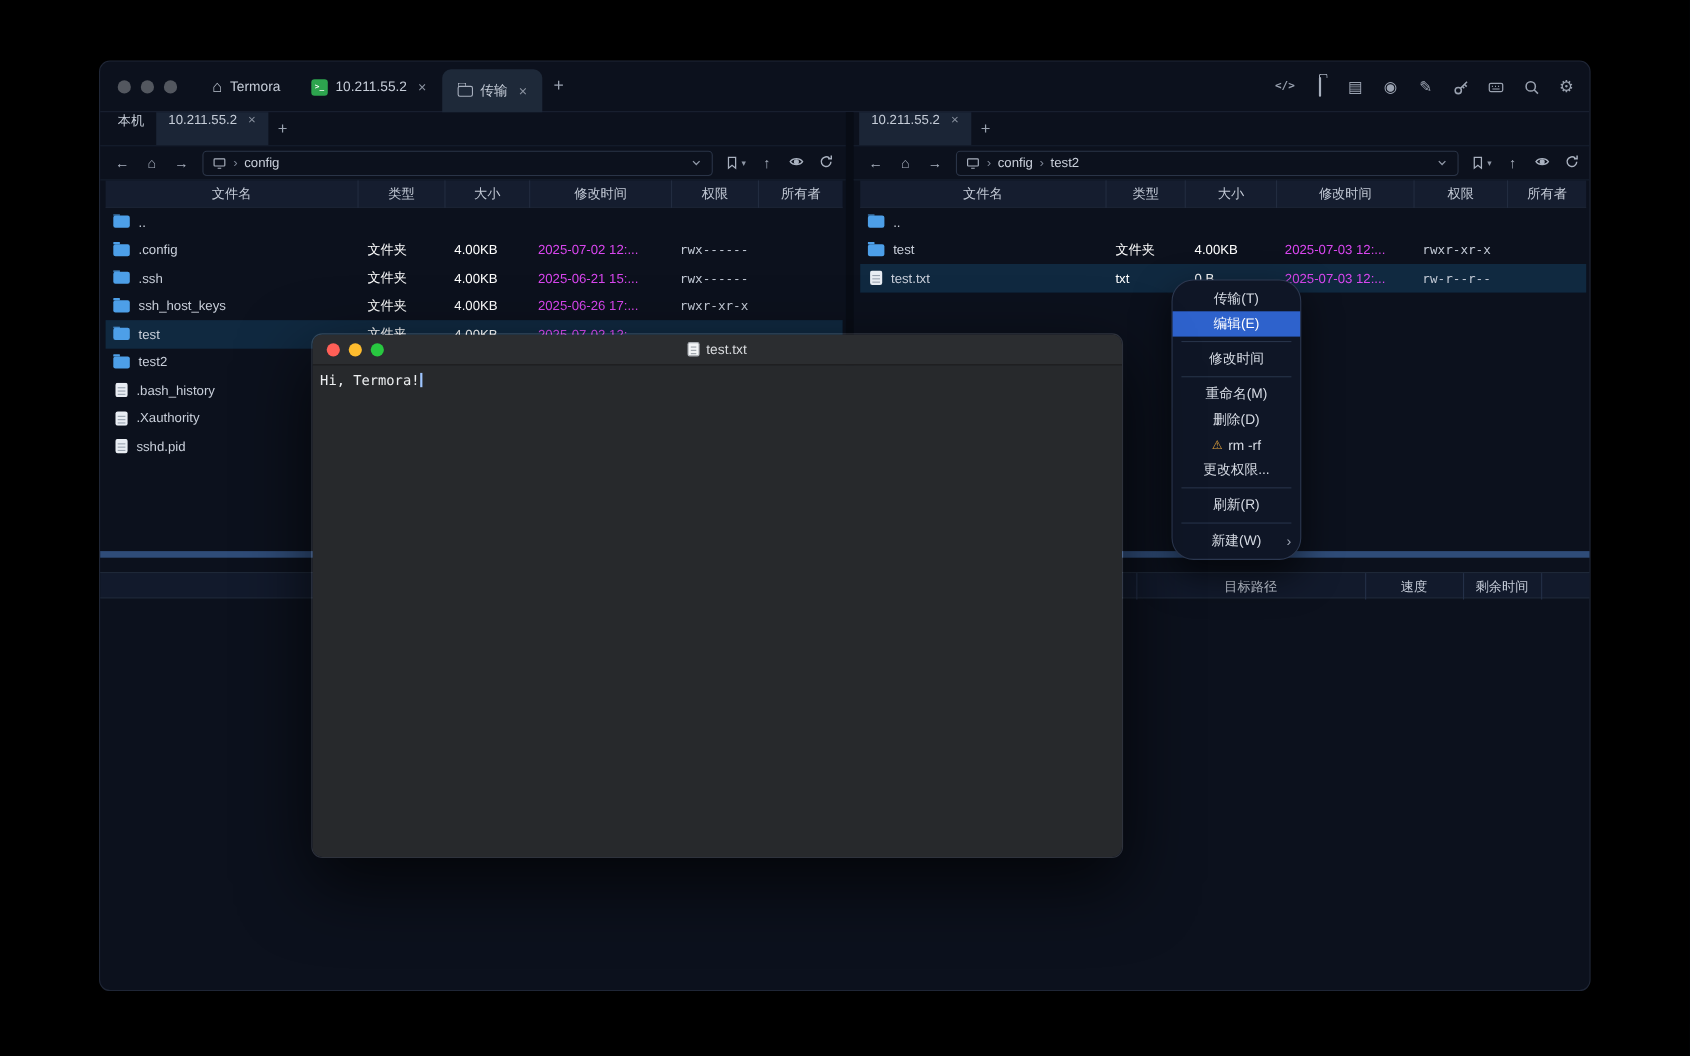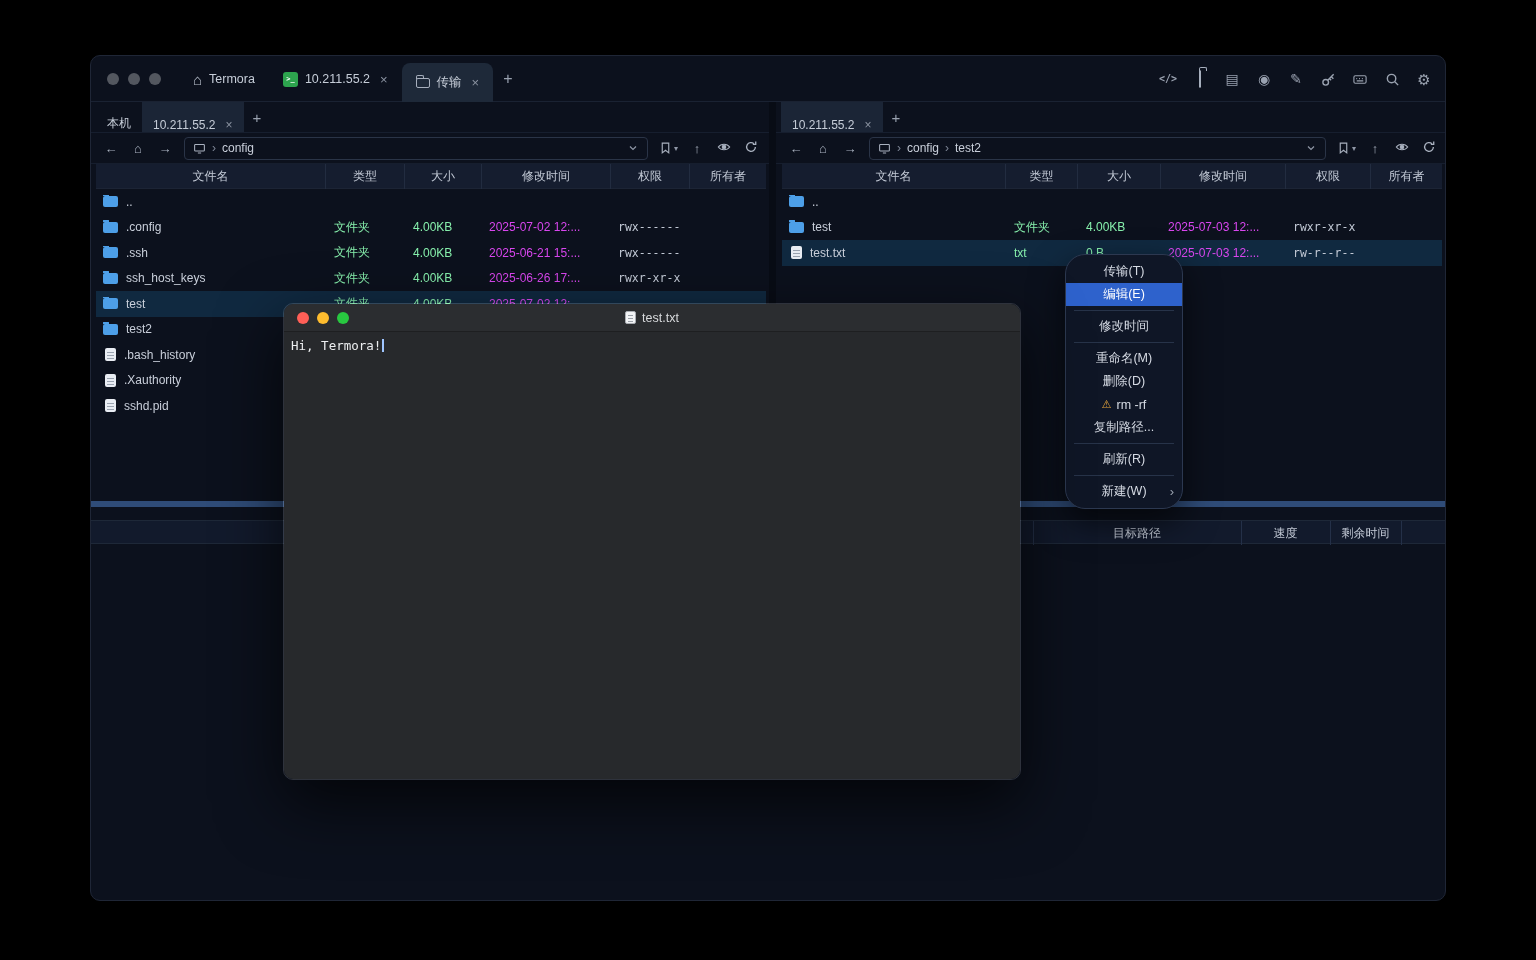--- a/index.html
+++ b/index.html
@@ -30,21 +30,21 @@
   .tbi.code { font-family:"DejaVu Sans Mono",monospace; font-size:10px; font-weight:bold; }
   .tbi svg { display:block; margin:0 auto; }
 
   
   .pane { position:absolute; top:46px; height:399px; }
   .pane.left { left:0; width:678px; }
   .pane.right { left:685px; width:671px; }
   .pane-gap { position:absolute; left:678px; top:46px; width:7px; height:399px; background:#080c15; }
 
   .ptabs { height:31px; display:flex; align-items:stretch; border-bottom:1px solid #161e2e; padding-left:5px; }
-  .ptab { display:flex; align-items:flex-end; gap:7px; padding:0 11px; font-size:12px; color:#c6cdd8; white-space:nowrap; }
+  .ptab { display:flex; align-items:flex-start; gap:7px; padding:0 11px; font-size:12px; color:#c6cdd8; white-space:nowrap; }
   .ptab.sel { background:#1b2536; }
   .ptab .xbtn { font-size:12px; }
   .ptab-add { display:flex; align-items:center; padding:0 9px; color:#9aa2b0; font-size:15px; }
 
   .pathbar { height:31px; display:flex; align-items:center; gap:11px; padding:0 10px 0 12px;
     border-bottom:1px solid #161e2e; color:#a9b1bf; }
   .nav { width:16px; text-align:center; font-size:13px; color:#a9b1bf; }
   .crumb { flex:1; height:23px; border:1px solid #2a3447; border-radius:4px; display:flex;
     align-items:center; gap:6px; padding:0 8px; font-size:12px; color:#c9cfda; }
   .crumb .sep { color:#7d8595; }
@@ -55,21 +55,21 @@
   .thead { height:25px; display:grid; align-items:center; background:#151d2f;
     border-bottom:1px solid #1c2435; font-size:12px; color:#c3cad6; }
   .left .thead, .left .frow { grid-template-columns:230px 79px 77px 129px 79px 76px; margin-left:5px; width:670px; }
   .right .thead, .right .frow { grid-template-columns:224px 72px 83px 125px 85px 71px; margin-left:6px; width:660px; }
   .hc { text-align:center; height:25px; line-height:25px; border-right:1px solid #222c40; overflow:hidden; }
   .hc:last-child { border-right:none; }
 
   .frow { display:grid; align-items:center; height:25.5px; font-size:12px; color:#c9cfda; }
   .frow.sel { background:#102940; }
   .fname { display:flex; align-items:center; gap:8px; padding-left:7px; white-space:nowrap; overflow:hidden; }
-  .ftype, .fsize { padding-left:8px; color:#86efac; white-space:nowrap; }
+  .ftype, .fsize { padding-left:8px; color:#ffffff; white-space:nowrap; }
   .fdate { padding-left:7px; color:#d946ef; white-space:nowrap; }
   .fperm { padding-left:7px; font-family:"DejaVu Sans Mono",monospace; font-size:11.5px; color:#c2c9d5; white-space:nowrap; }
 
   .fold { width:15px; height:11px; background:#4d9fe8; border-radius:2px; position:relative; flex:none; }
   .fold::before { content:""; position:absolute; top:-3px; left:0; width:6px; height:3px; background:#4d9fe8; border-radius:2px 2px 0 0; }
   .fil { width:11px; height:13px; background:#e9edf3; border-radius:2px; flex:none; position:relative; margin-left:2px; }
   .fil::before { content:""; position:absolute; left:2px; right:2px; top:4px; height:1px; background:#9aa3b0;
     box-shadow:0 3px 0 #9aa3b0, 0 6px 0 #9aa3b0; }
 
   
@@ -430,21 +430,21 @@
     <div class="mi hl">编辑(E)</div>
     <div class="msep"></div>
     <div class="mi">修改时间</div>
     <div class="msep"></div>
     <div class="mi">重命名(M)</div>
     <div class="mi">删除(D)</div>
     <div class="mi">
       <span class="warn">⚠</span>
       <span>rm -rf</span>
     </div>
-    <div class="mi">复制路径...</div>
+    <div class="mi">更改权限...</div>
     <div class="msep"></div>
     <div class="mi">刷新(R)</div>
     <div class="msep"></div>
     <div class="mi">
       <span>新建(W)</span>
       <span class="sub">›</span>
     </div>
   </div>
 
   <div class="editor">

